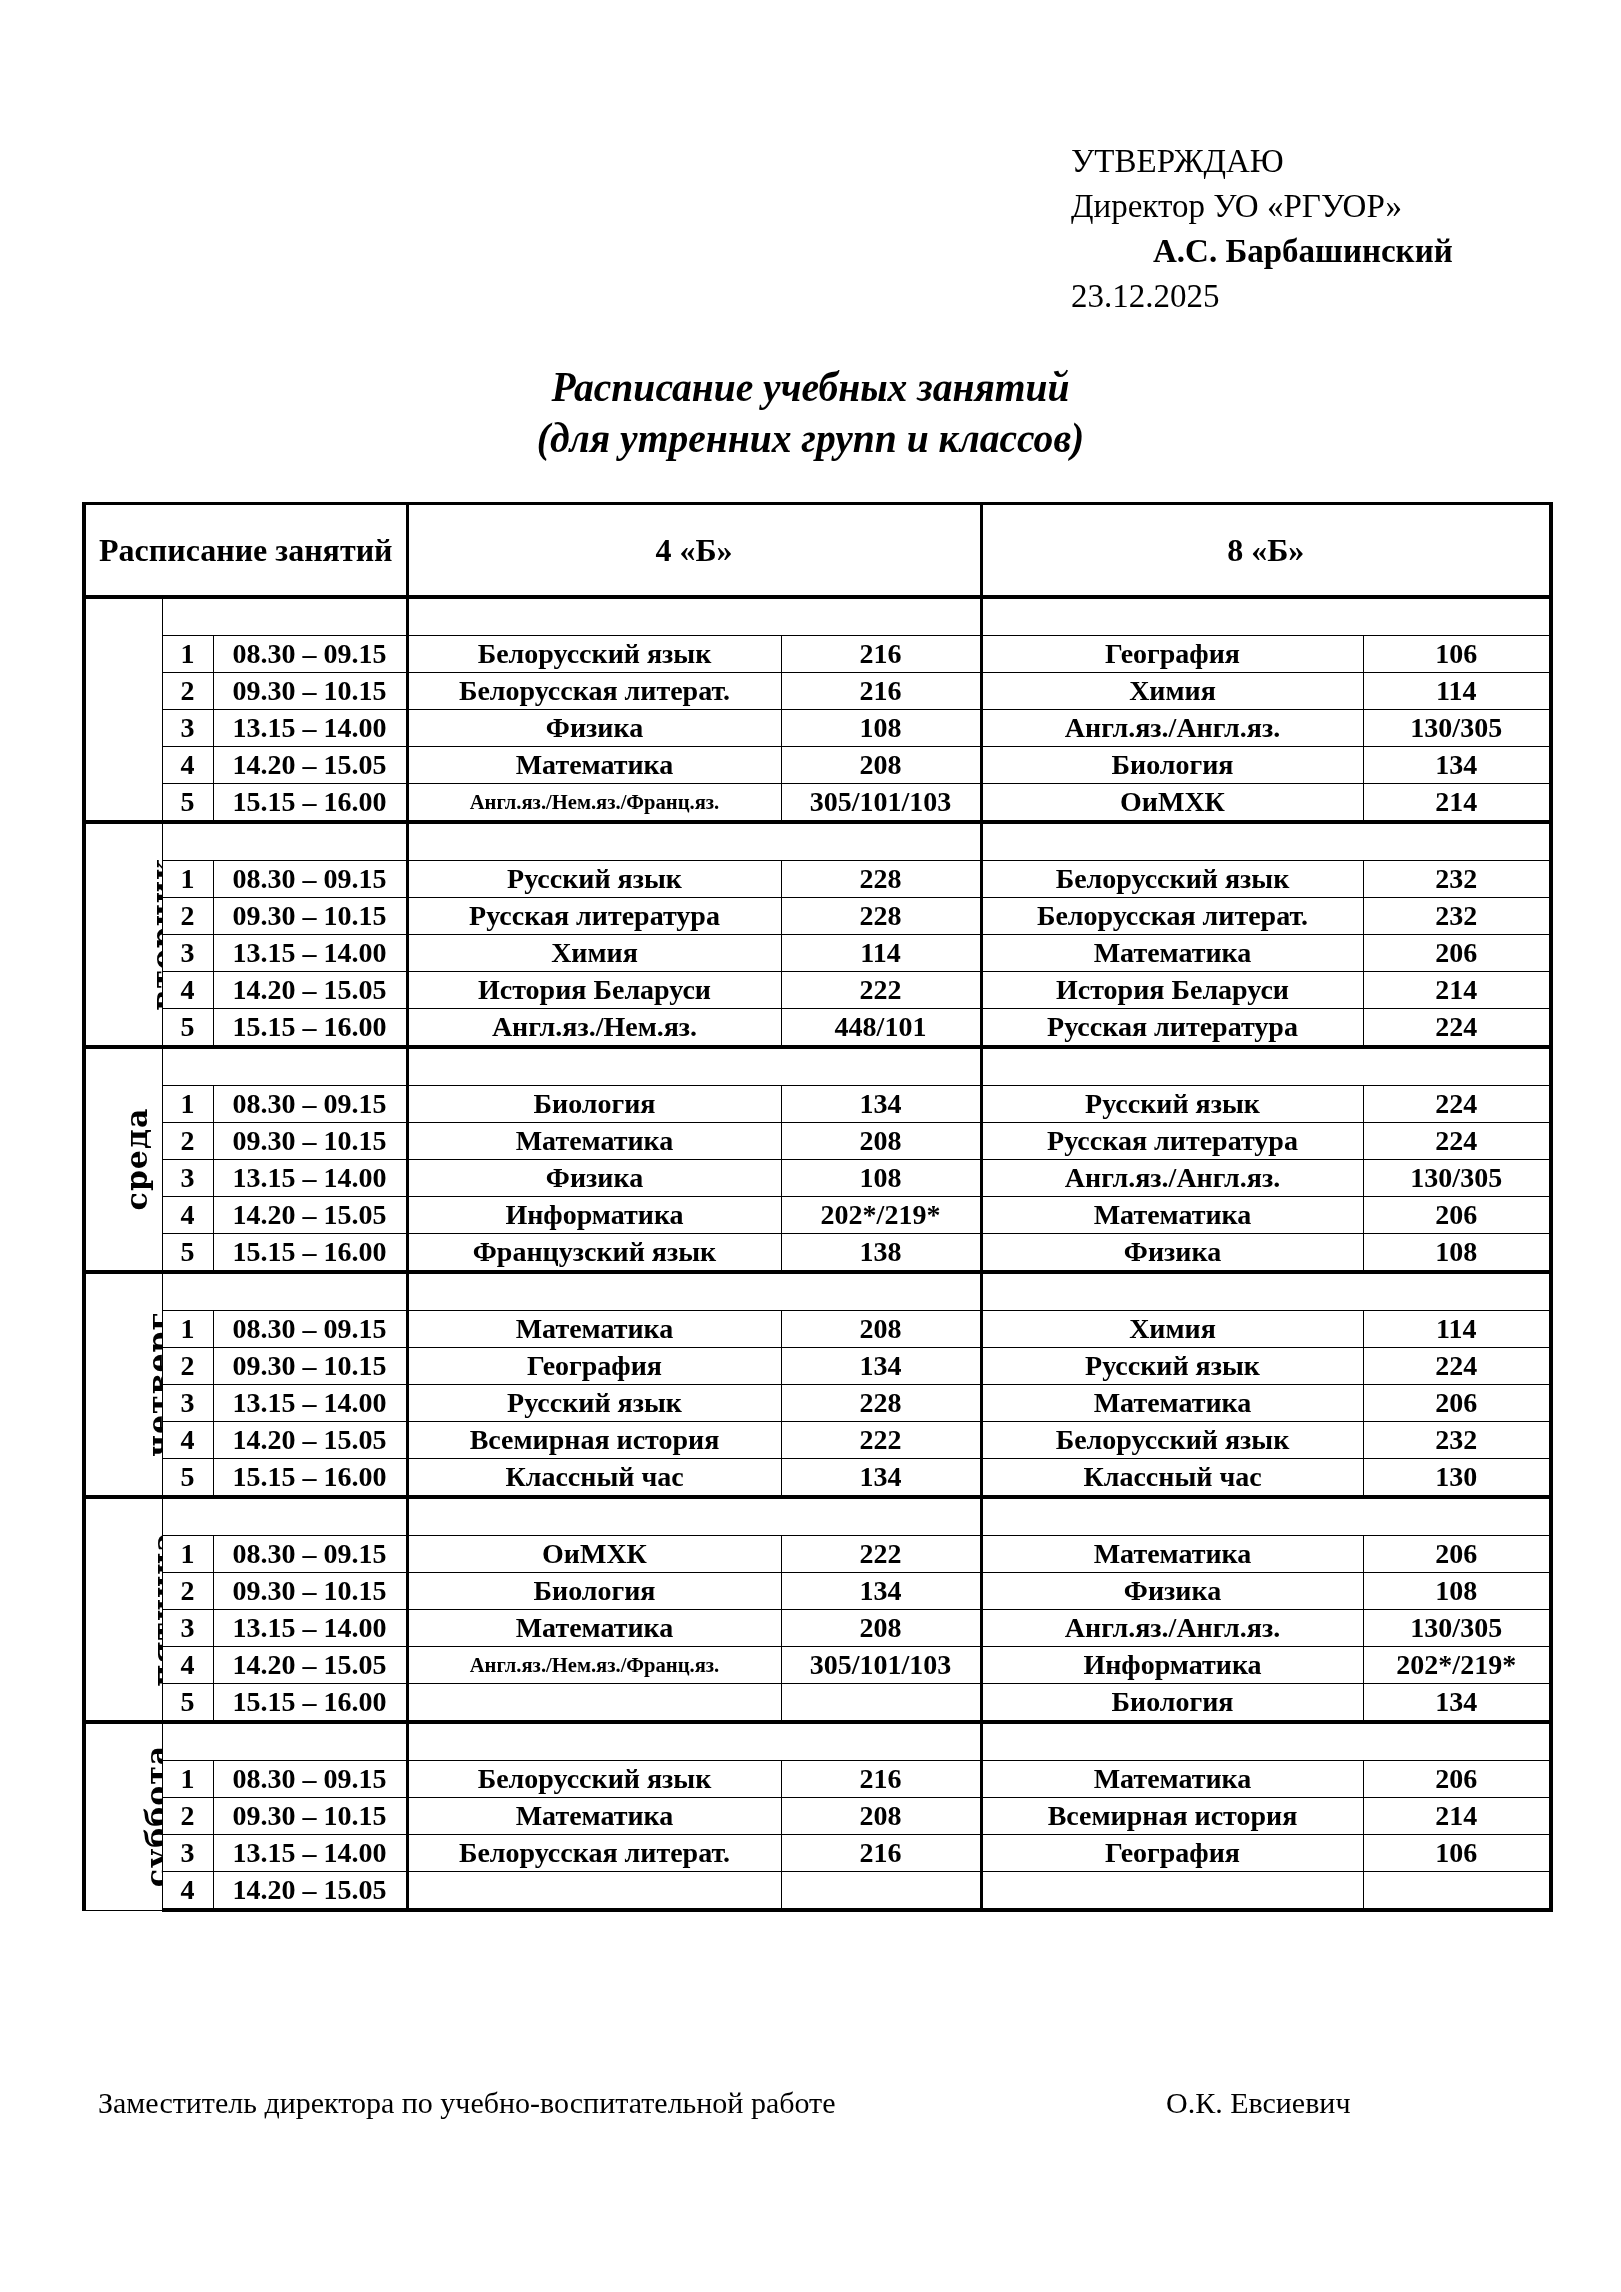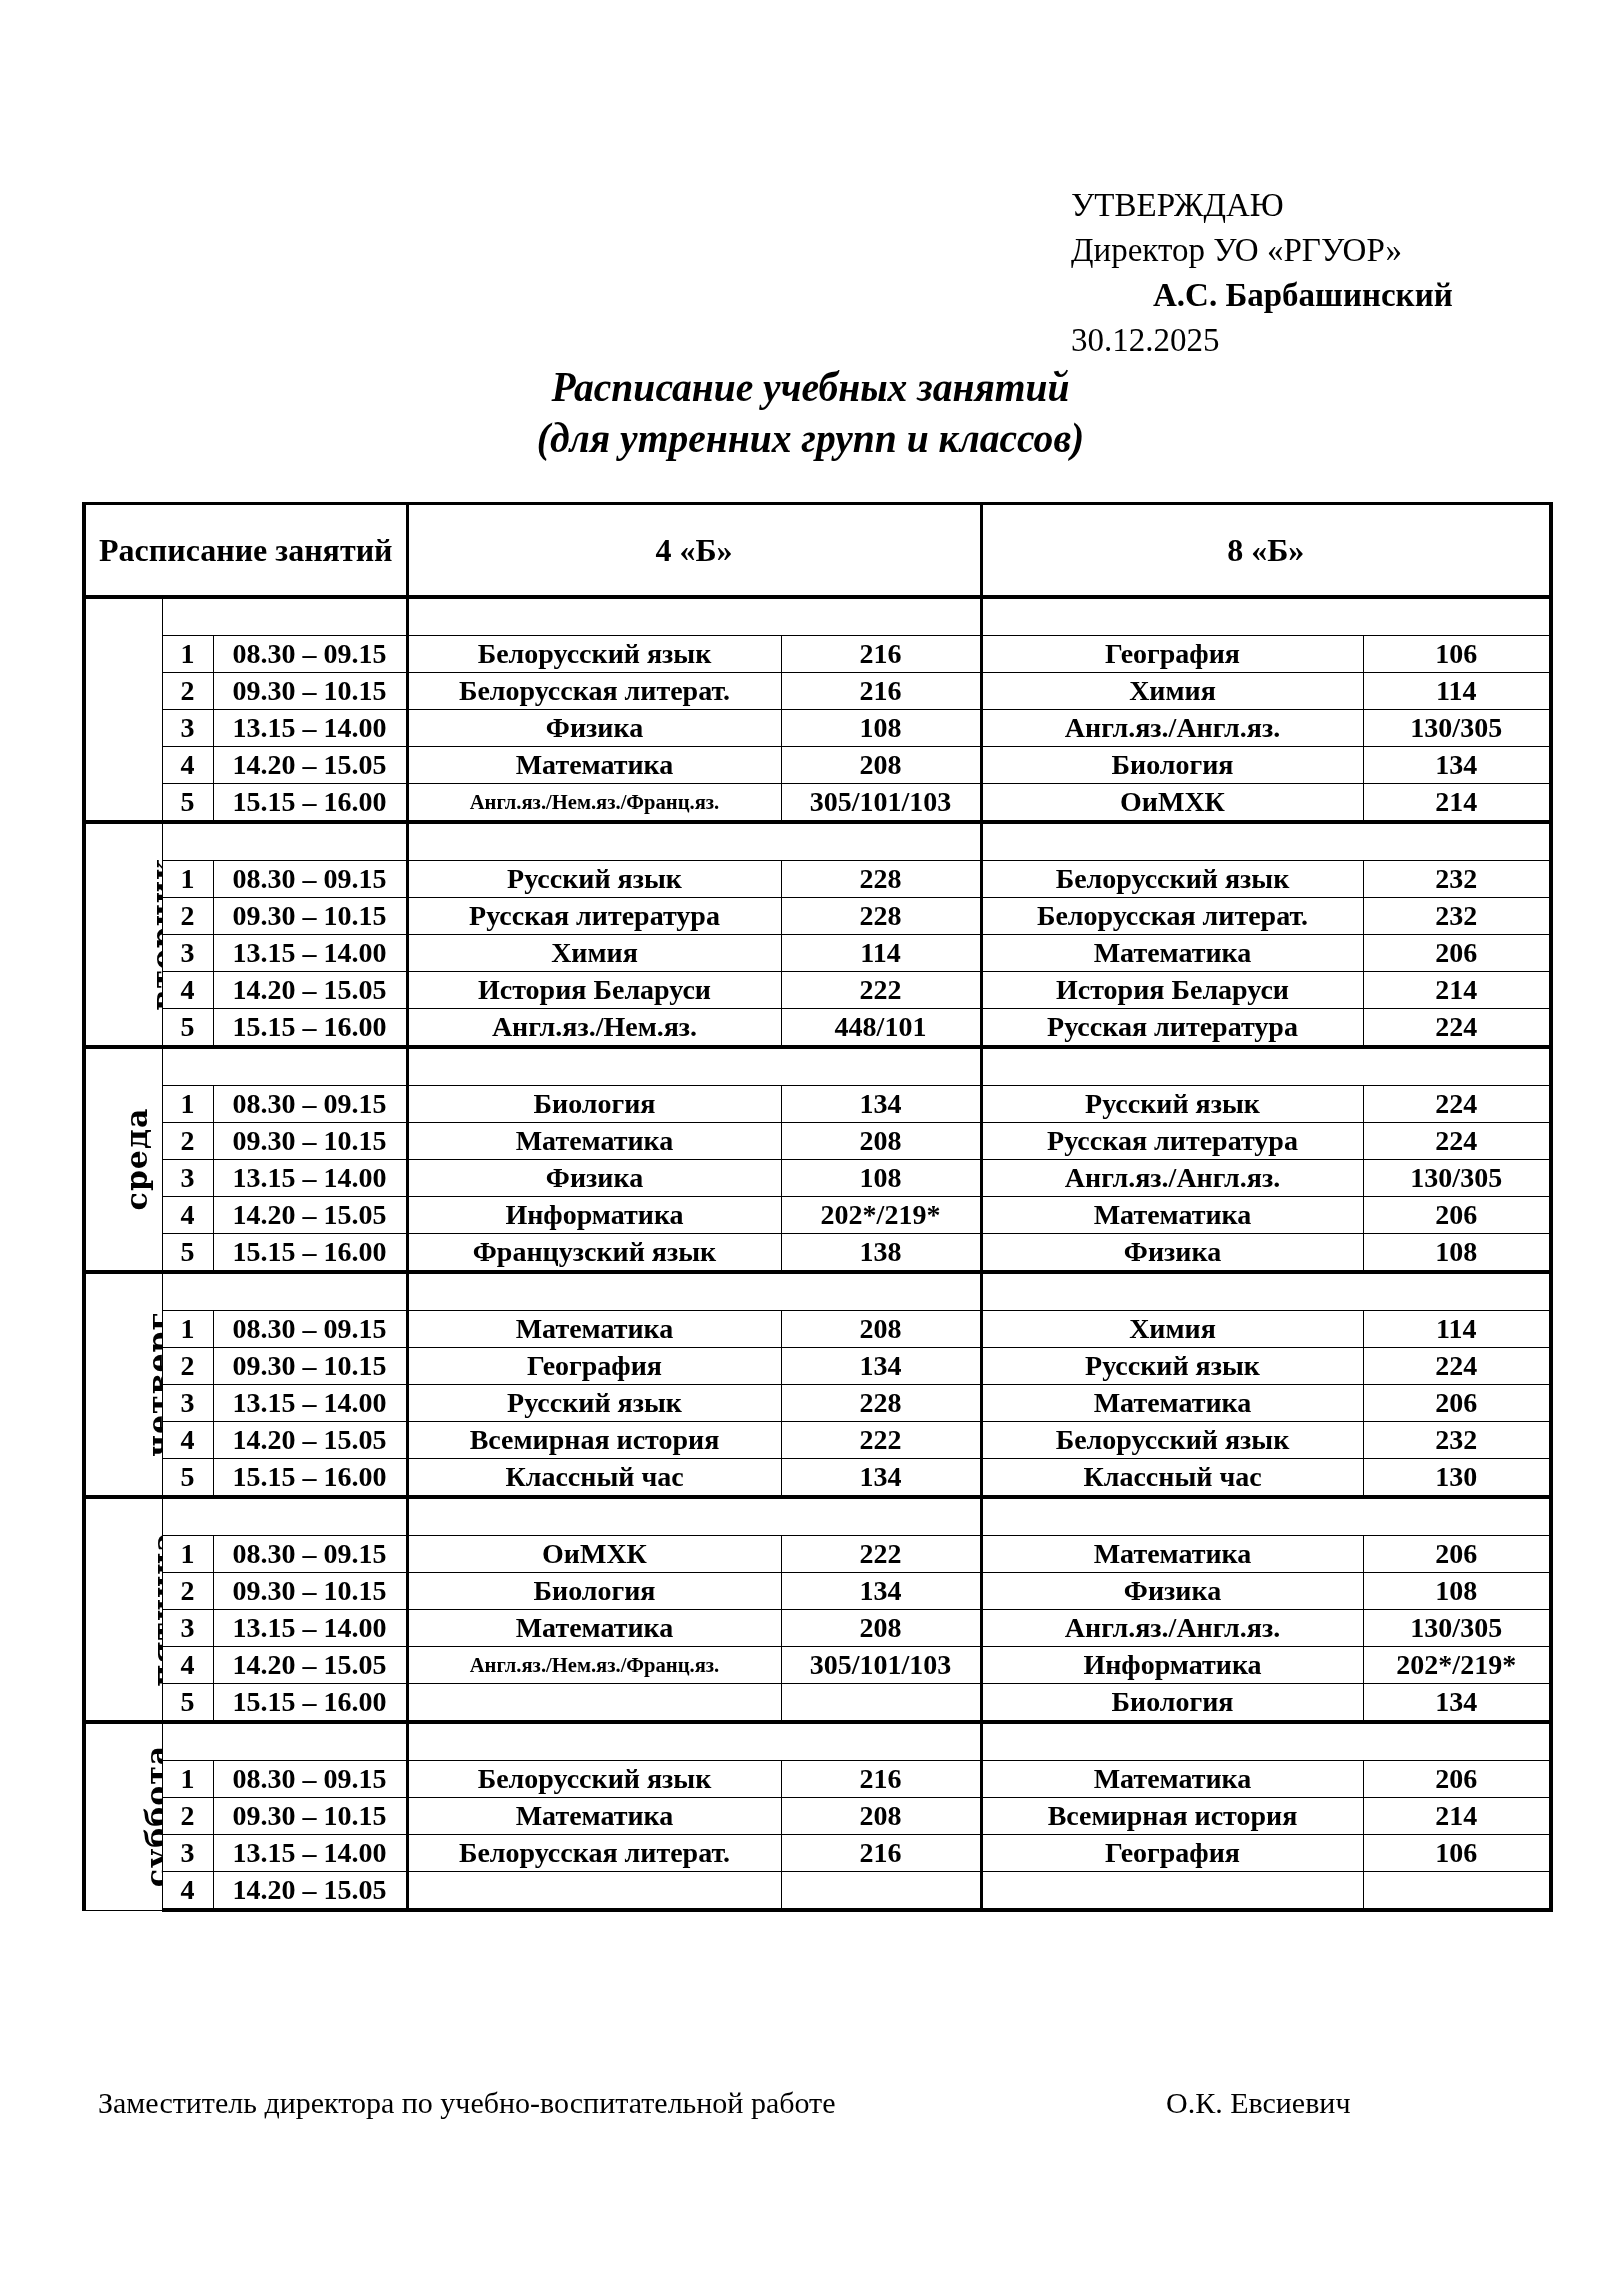--- a/index.html
+++ b/index.html
@@ -1,17 +1,17 @@
 <!DOCTYPE html>
 <html><head>
 <meta charset="utf-8">
 <style>
   html, body { margin: 0; padding: 0; background: #ffffff; }
   body { width: 1621px; height: 2293px; position: relative; font-family: "Liberation Serif", serif; color: #000; }
-  .approve { position: absolute; left: 1071px; top: 139px; font-size: 33px; line-height: 45px; margin-top: 44px; }
+  .approve { position: absolute; left: 1071px; top: 139px; font-size: 33px; line-height: 45px; }
   .approve div { white-space: nowrap; }
   .approve .indent { padding-left: 82px; font-weight: bold; }
   .title { position: absolute; left: 0; width: 1621px; top: 361px; text-align: center; font-style: italic; font-weight: bold; font-size: 43px; line-height: 51px; transform: scaleX(0.92); }
   table.sched { position: absolute; left: 82px; top: 502px; width: 1468px; border-collapse: collapse; table-layout: fixed; }
   table.sched td, table.sched th { border: 1.5px solid #000; padding: 0; text-align: center; vertical-align: middle; font-weight: bold; font-size: 28px; height: 36px; line-height: 36px; white-space: nowrap; overflow: hidden; }
   table.sched th { height: 90px; font-size: 32px; line-height: 39px; border: 3.9px solid #000; }
   table.sched td.blank { height: 36px; }
   .day { border-left: 4.9px solid #000 !important; border-right: 2px solid #000; width: 78px; }
   .day span { display: inline-block; transform: rotate(-90deg); white-space: nowrap; font-size: 30px; letter-spacing: 1px; font-family: "DejaVu Serif", serif; }
   .thickL { border-left: 3.9px solid #000 !important; }
@@ -21,21 +21,21 @@
   .small { font-size: 20.6px !important; }
   .footer { position: absolute; top: 2086px; font-size: 30px; white-space: nowrap; }
 </style>
 </head>
 <body>
 
 <div class="approve">
   <div>УТВЕРЖДАЮ</div>
   <div>Директор УО «РГУОР»</div>
   <div class="indent">А.С. Барбашинский</div>
-  <div>30.12.2025</div>
+  <div>23.12.2025</div>
 </div>
 
 <div class="title">
   <div>Расписание учебных занятий</div>
   <div>(для утренних групп и классов)</div>
 </div>
 
 <table class="sched" id="sched">
   <colgroup>
     <col style="width:78px">

